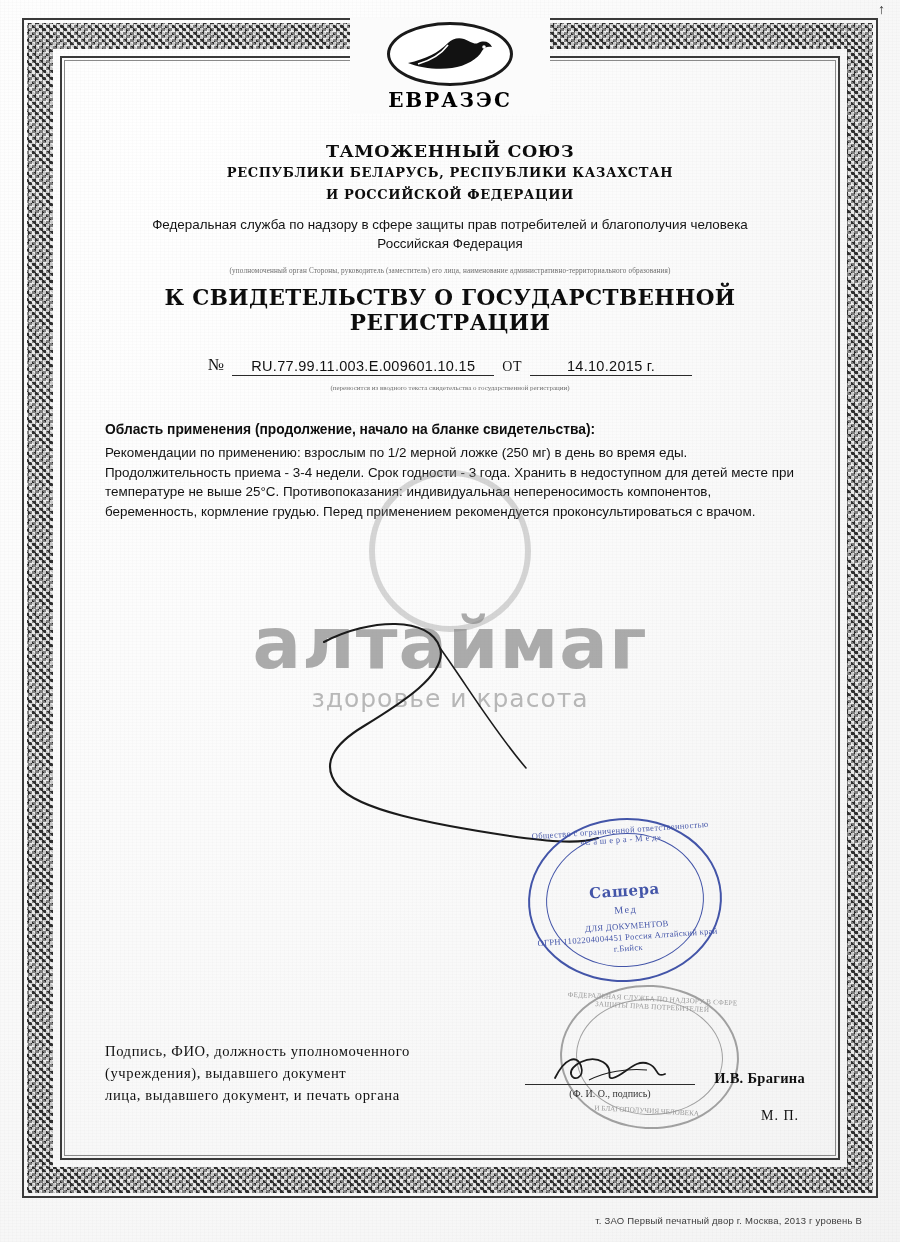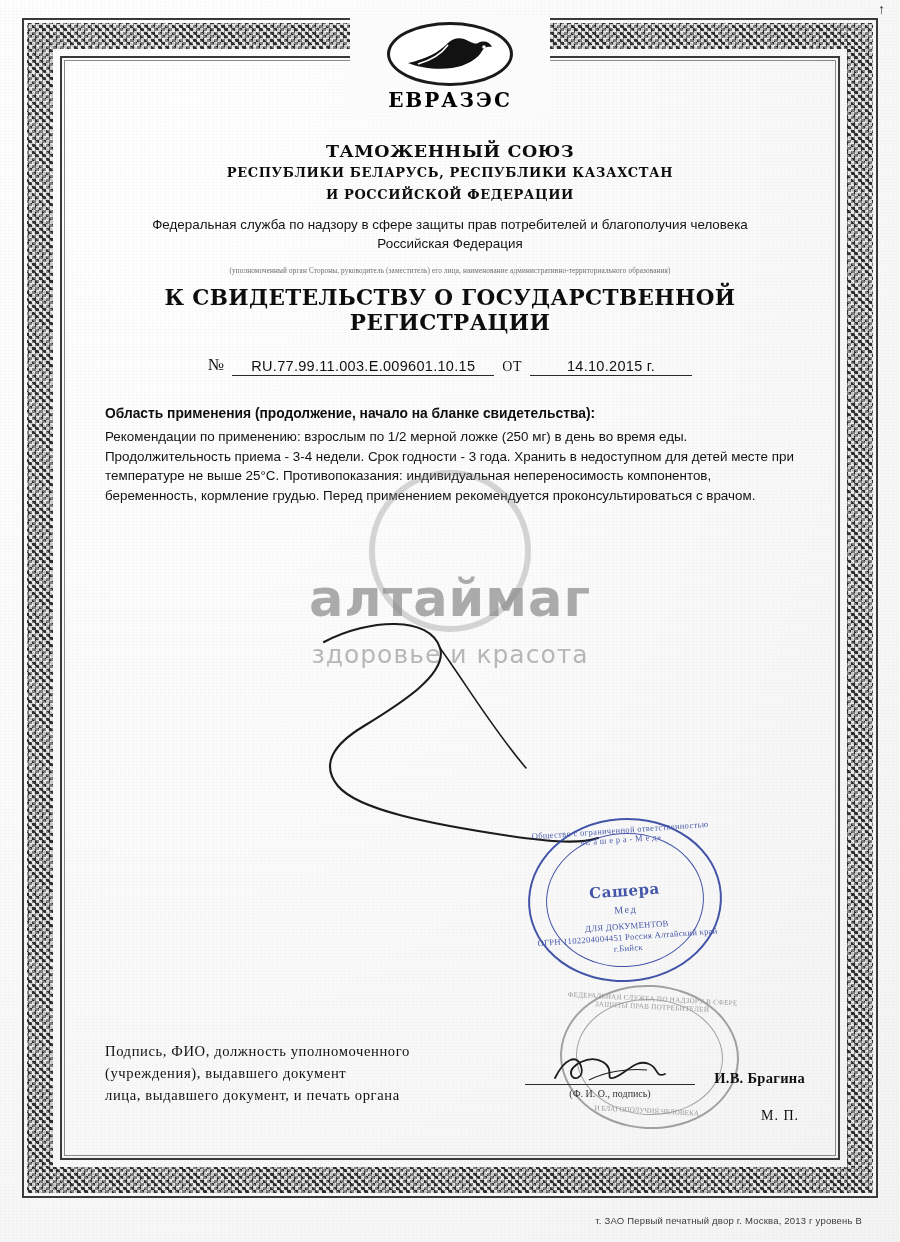--- a/index.html
+++ b/index.html
@@ -411,24 +411,25 @@
     transform: translateX(-50%);
     width: 150px;
     height: 150px;
     border: 6px solid rgba(140,140,140,0.35);
     border-radius: 50%;
   }
   .wm-main {
     position: relative;
     font-family: "DejaVu Sans", sans-serif;
     font-weight: bold;
-    font-size: 51px;
+    font-size: 72px;
     letter-spacing: 1px;
     color: rgba(132,132,132,0.68);
     line-height: 78px;
+    margin-top: 44px;
   }
   .wm-sub {
     position: relative;
     margin-top: 2px;
     font-family: "DejaVu Sans", sans-serif;
     font-size: 25px;
     color: rgba(142,142,142,0.62);
     letter-spacing: 1px;
   }
 
@@ -485,20 +486,21 @@
     <div class="ttl-2">
       <span class="b">К СВИДЕТЕЛЬСТВУ О ГОСУДАРСТВЕННОЙ РЕГИСТРАЦИИ</span>
     </div>
 
     <div class="numline">
       <span class="lbl">№</span>
       <span class="fill">RU.77.99.11.003.Е.009601.10.15</span>
       <span class="ot">ОТ</span>
       <span class="fill date">14.10.2015 г.</span>
     </div>
+    <div class="tiny-caption2">(переносится из вводного текста свидетельства о государственной регистрации)</div>
 
     <div class="body-block">
       <div class="body-head">Область применения (продолжение, начало на бланке свидетельства):</div>
       <div class="body-text">Рекомендации по применению: взрослым по 1/2 мерной ложке (250 мг) в день во время еды. Продолжительность приема - 3-4 недели. Срок годности - 3 года. Хранить в недоступном для детей месте при температуре не выше 25°С. Противопоказания: индивидуальная непереносимость компонентов, беременность, кормление грудью. Перед применением рекомендуется проконсультироваться с врачом.</div>
     </div>
   </div>
 
   <div class="watermark">
     <div class="wm-circle"></div>
     <div class="wm-main">алтаймаг</div>

